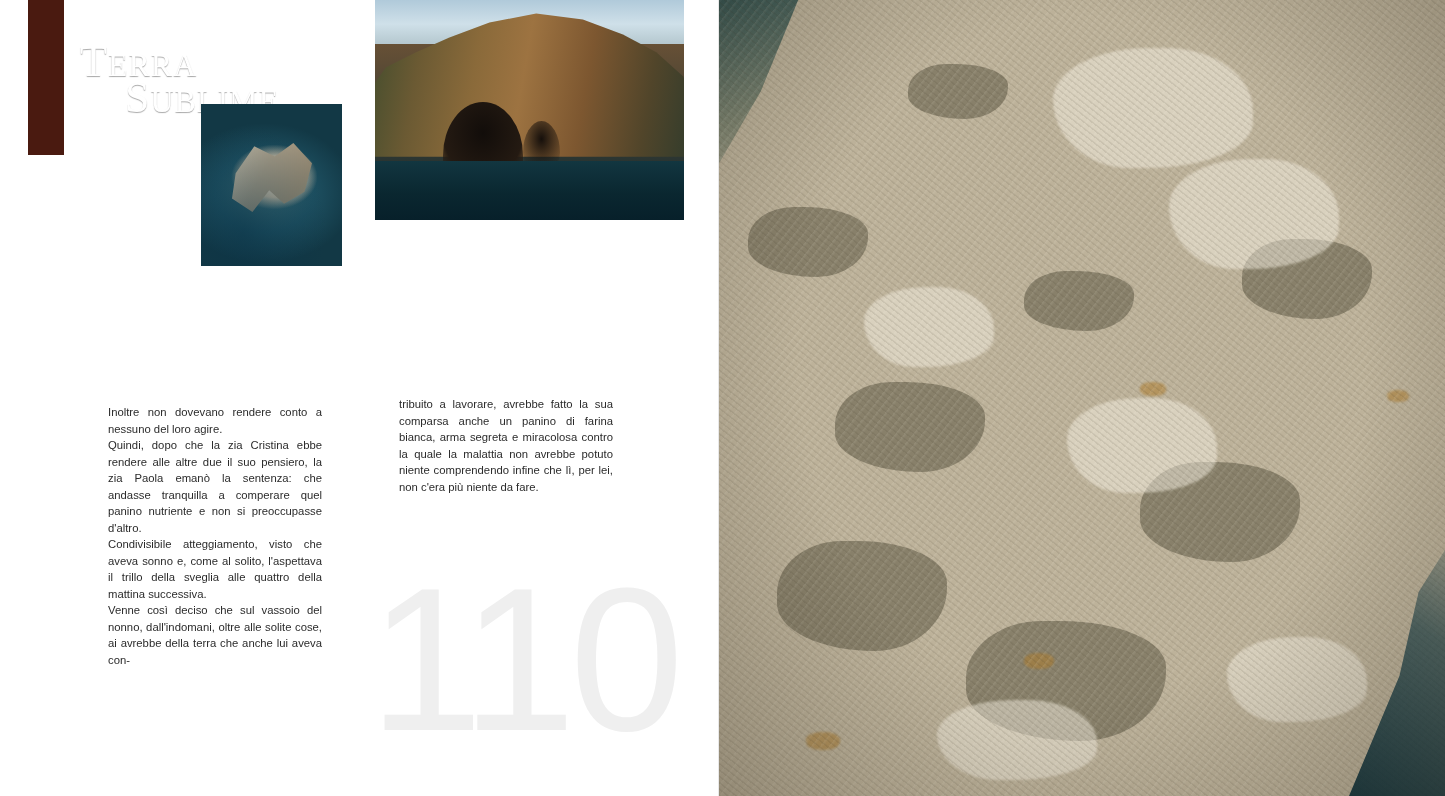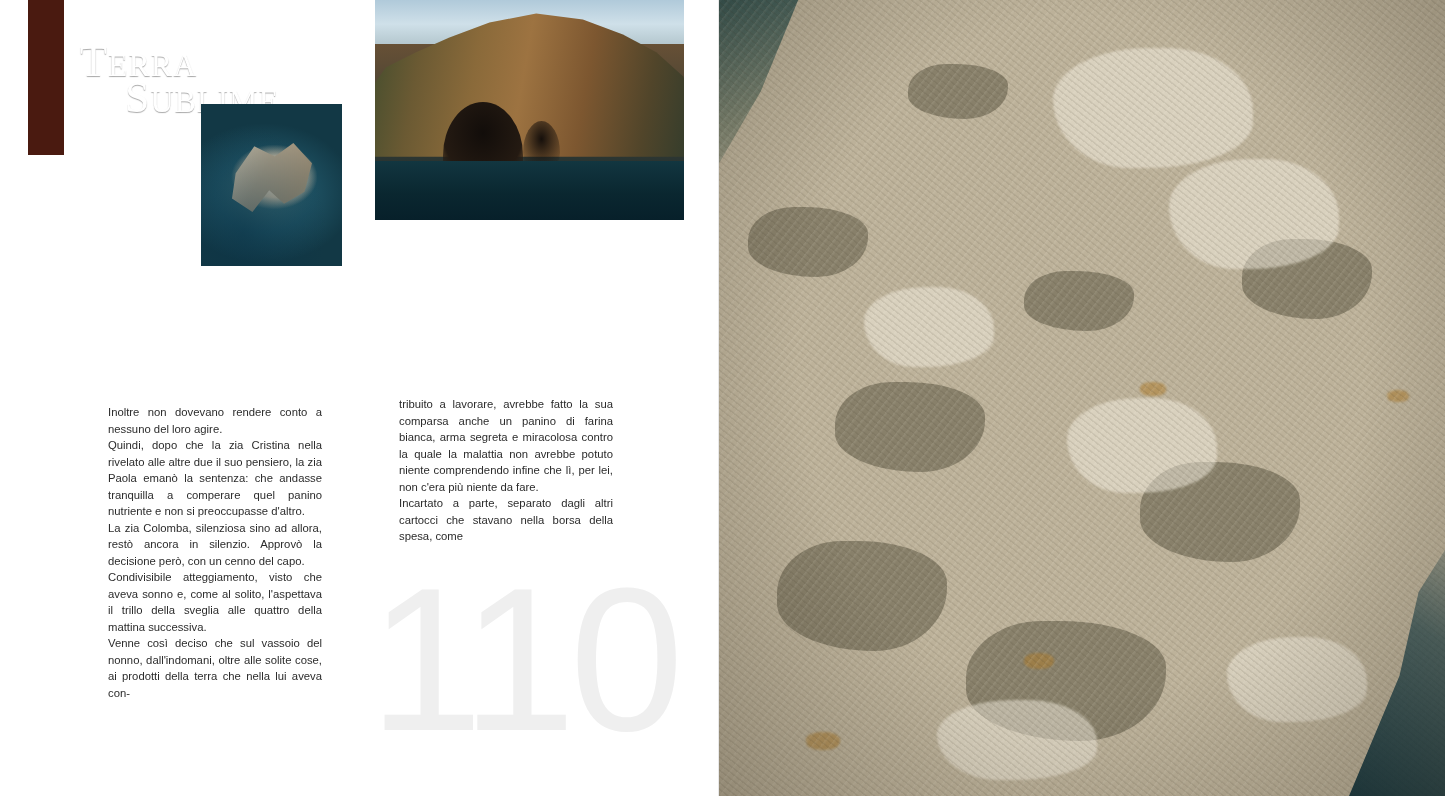--- a/index.html
+++ b/index.html
@@ -246,29 +246,27 @@
       <div class="rock"></div>
       <div class="cave"></div>
       <div class="cave2"></div>
       <div class="sea"></div>
     </div>
 
     <div class="page-number">110</div>
 
     <div class="text-col col-left">
         <p>Inoltre non dovevano rendere conto a nessuno del loro agire.</p>
-        <p>Quindi, dopo che la zia Cristina nella rivelato alle altre due il suo pensiero, la zia Paola emanò la sentenza: che andasse tranquilla a comperare quel panino nutriente e non si preoccupasse d'altro.</p>
-        <p>La zia Colomba, silenziosa sino ad allora, restò ancora in silenzio. Approvò la decisione però, con un cenno del capo.</p>
+        <p>Quindi, dopo che la zia Cristina ebbe rendere alle altre due il suo pensiero, la zia Paola emanò la sentenza: che andasse tranquilla a comperare quel panino nutriente e non si preoccupasse d'altro.</p>
         <p>Condivisibile atteggiamento, visto che aveva sonno e, come al solito, l'aspettava il trillo della sveglia alle quattro della mattina successiva.</p>
-        <p>Venne così deciso che sul vassoio del nonno, dall'indomani, oltre alle solite cose, ai prodotti della terra che nella lui aveva con-</p>
+        <p>Venne così deciso che sul vassoio del nonno, dall'indomani, oltre alle solite cose, ai avrebbe della terra che anche lui aveva con-</p>
       </div>
 
     <div class="text-col col-right">
         <p>tribuito a lavorare, avrebbe fatto la sua comparsa anche un panino di farina bianca, arma segreta e miracolosa contro la quale la malattia non avrebbe potuto niente comprendendo infine che lì, per lei, non c'era più niente da fare.</p>
-        <p>Incartato a parte, separato dagli altri cartocci che stavano nella borsa della spesa, come</p>
       </div>
   </div>
 
   <div class="gutter"></div>
 
   <div class="right-page">
     <div class="aerial">
       <div class="water2"></div>
 
       <div class="patch" style="left:4%;  top:26%; width:120px; height:70px;"></div>

